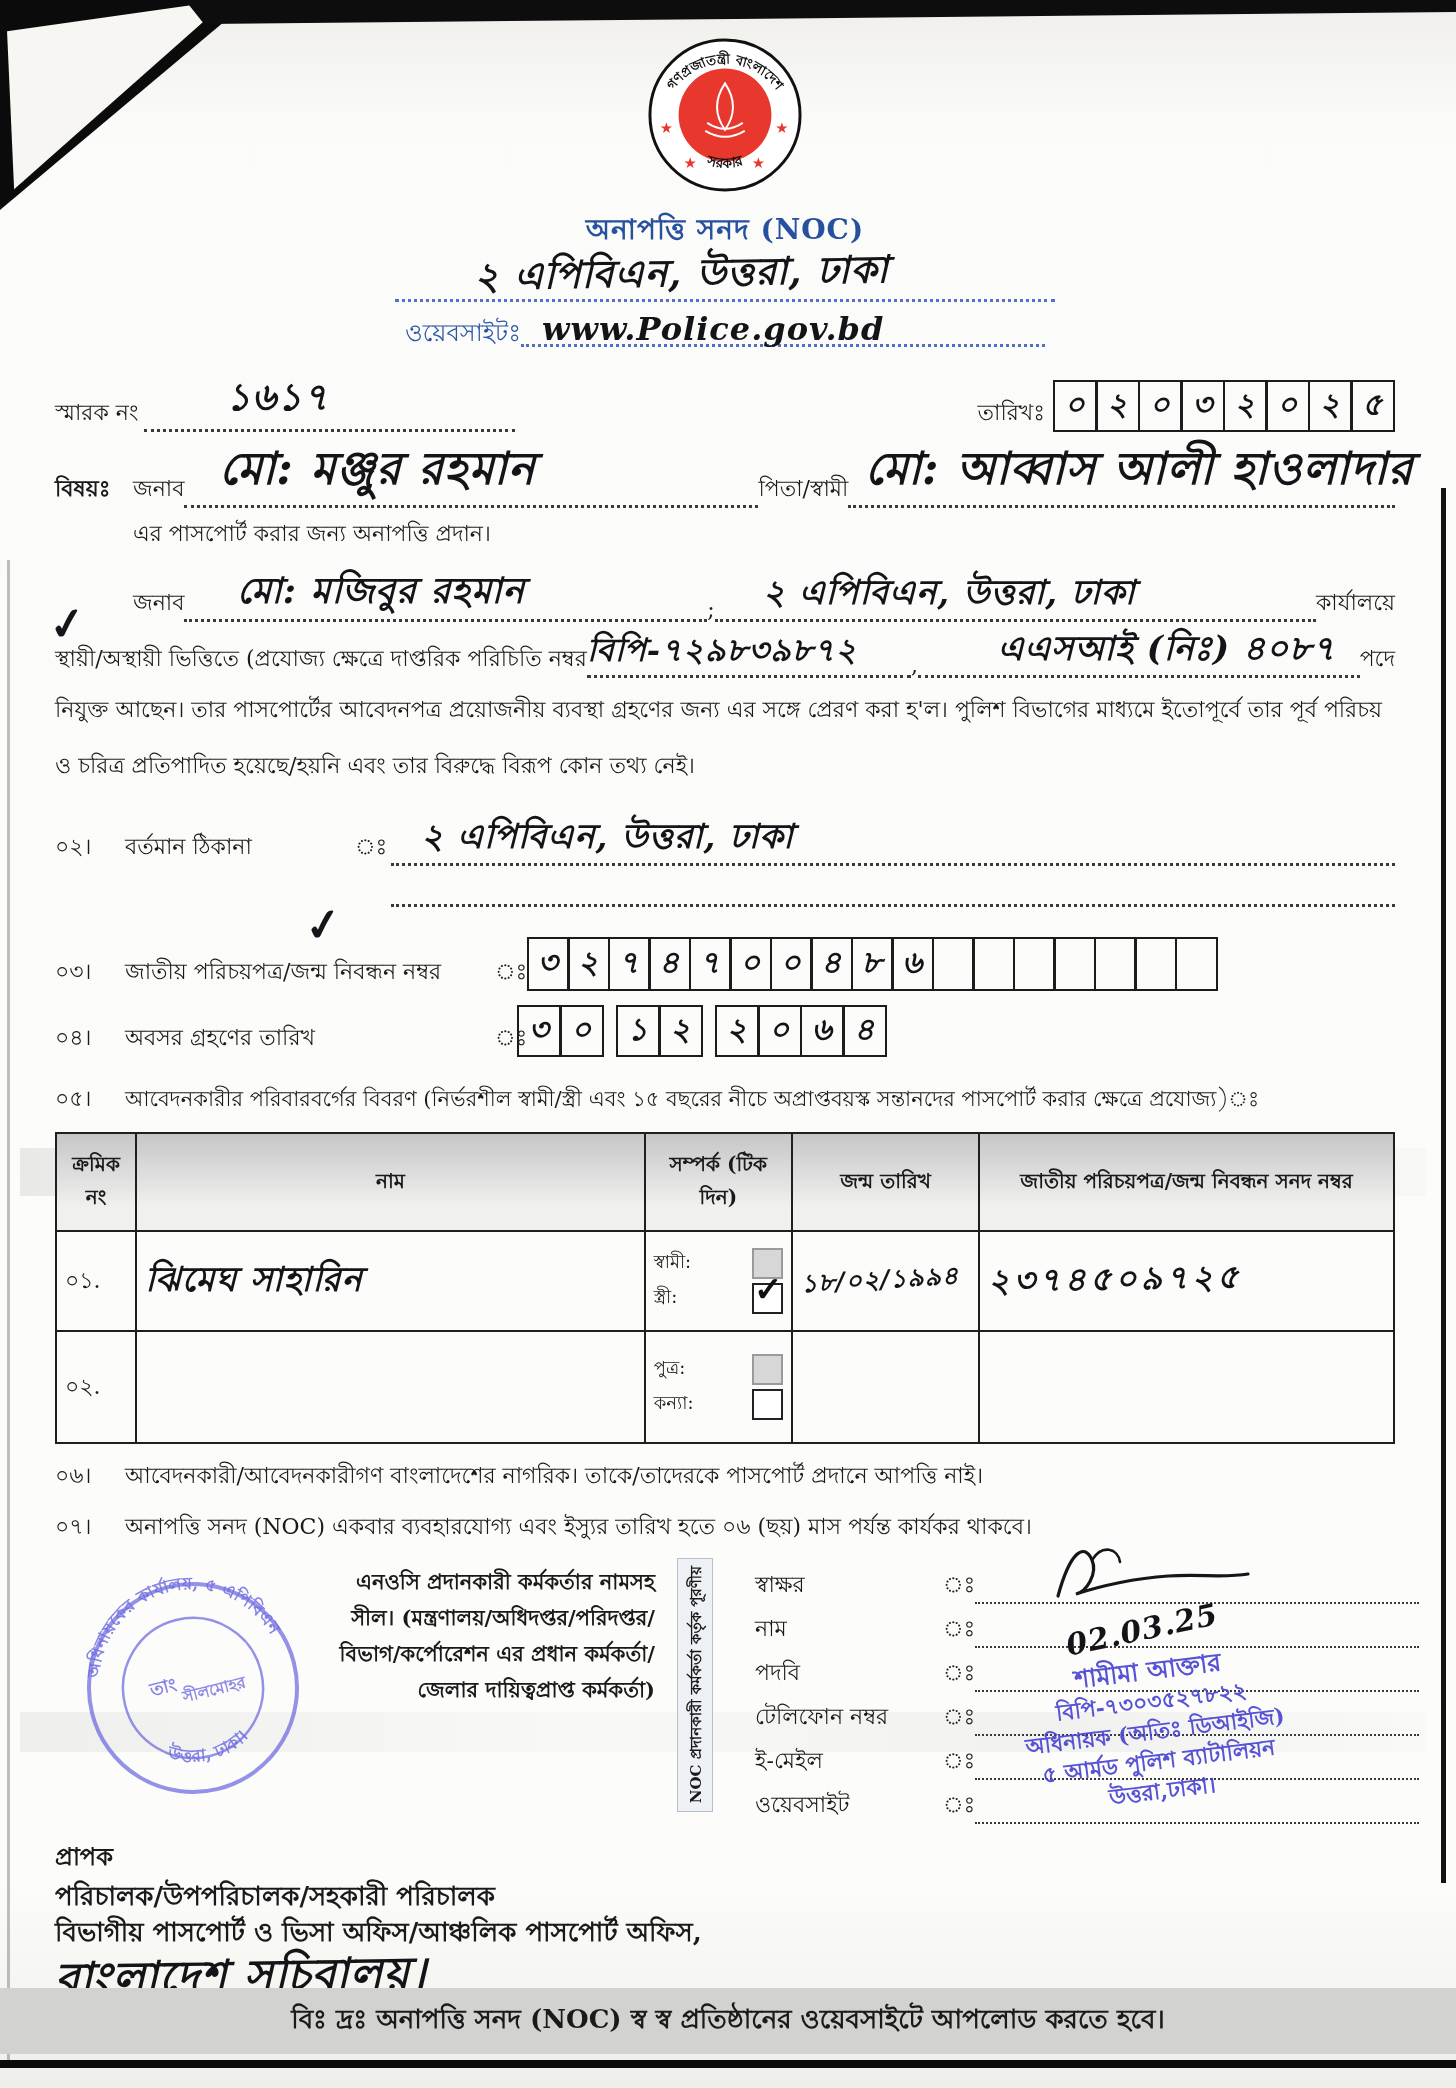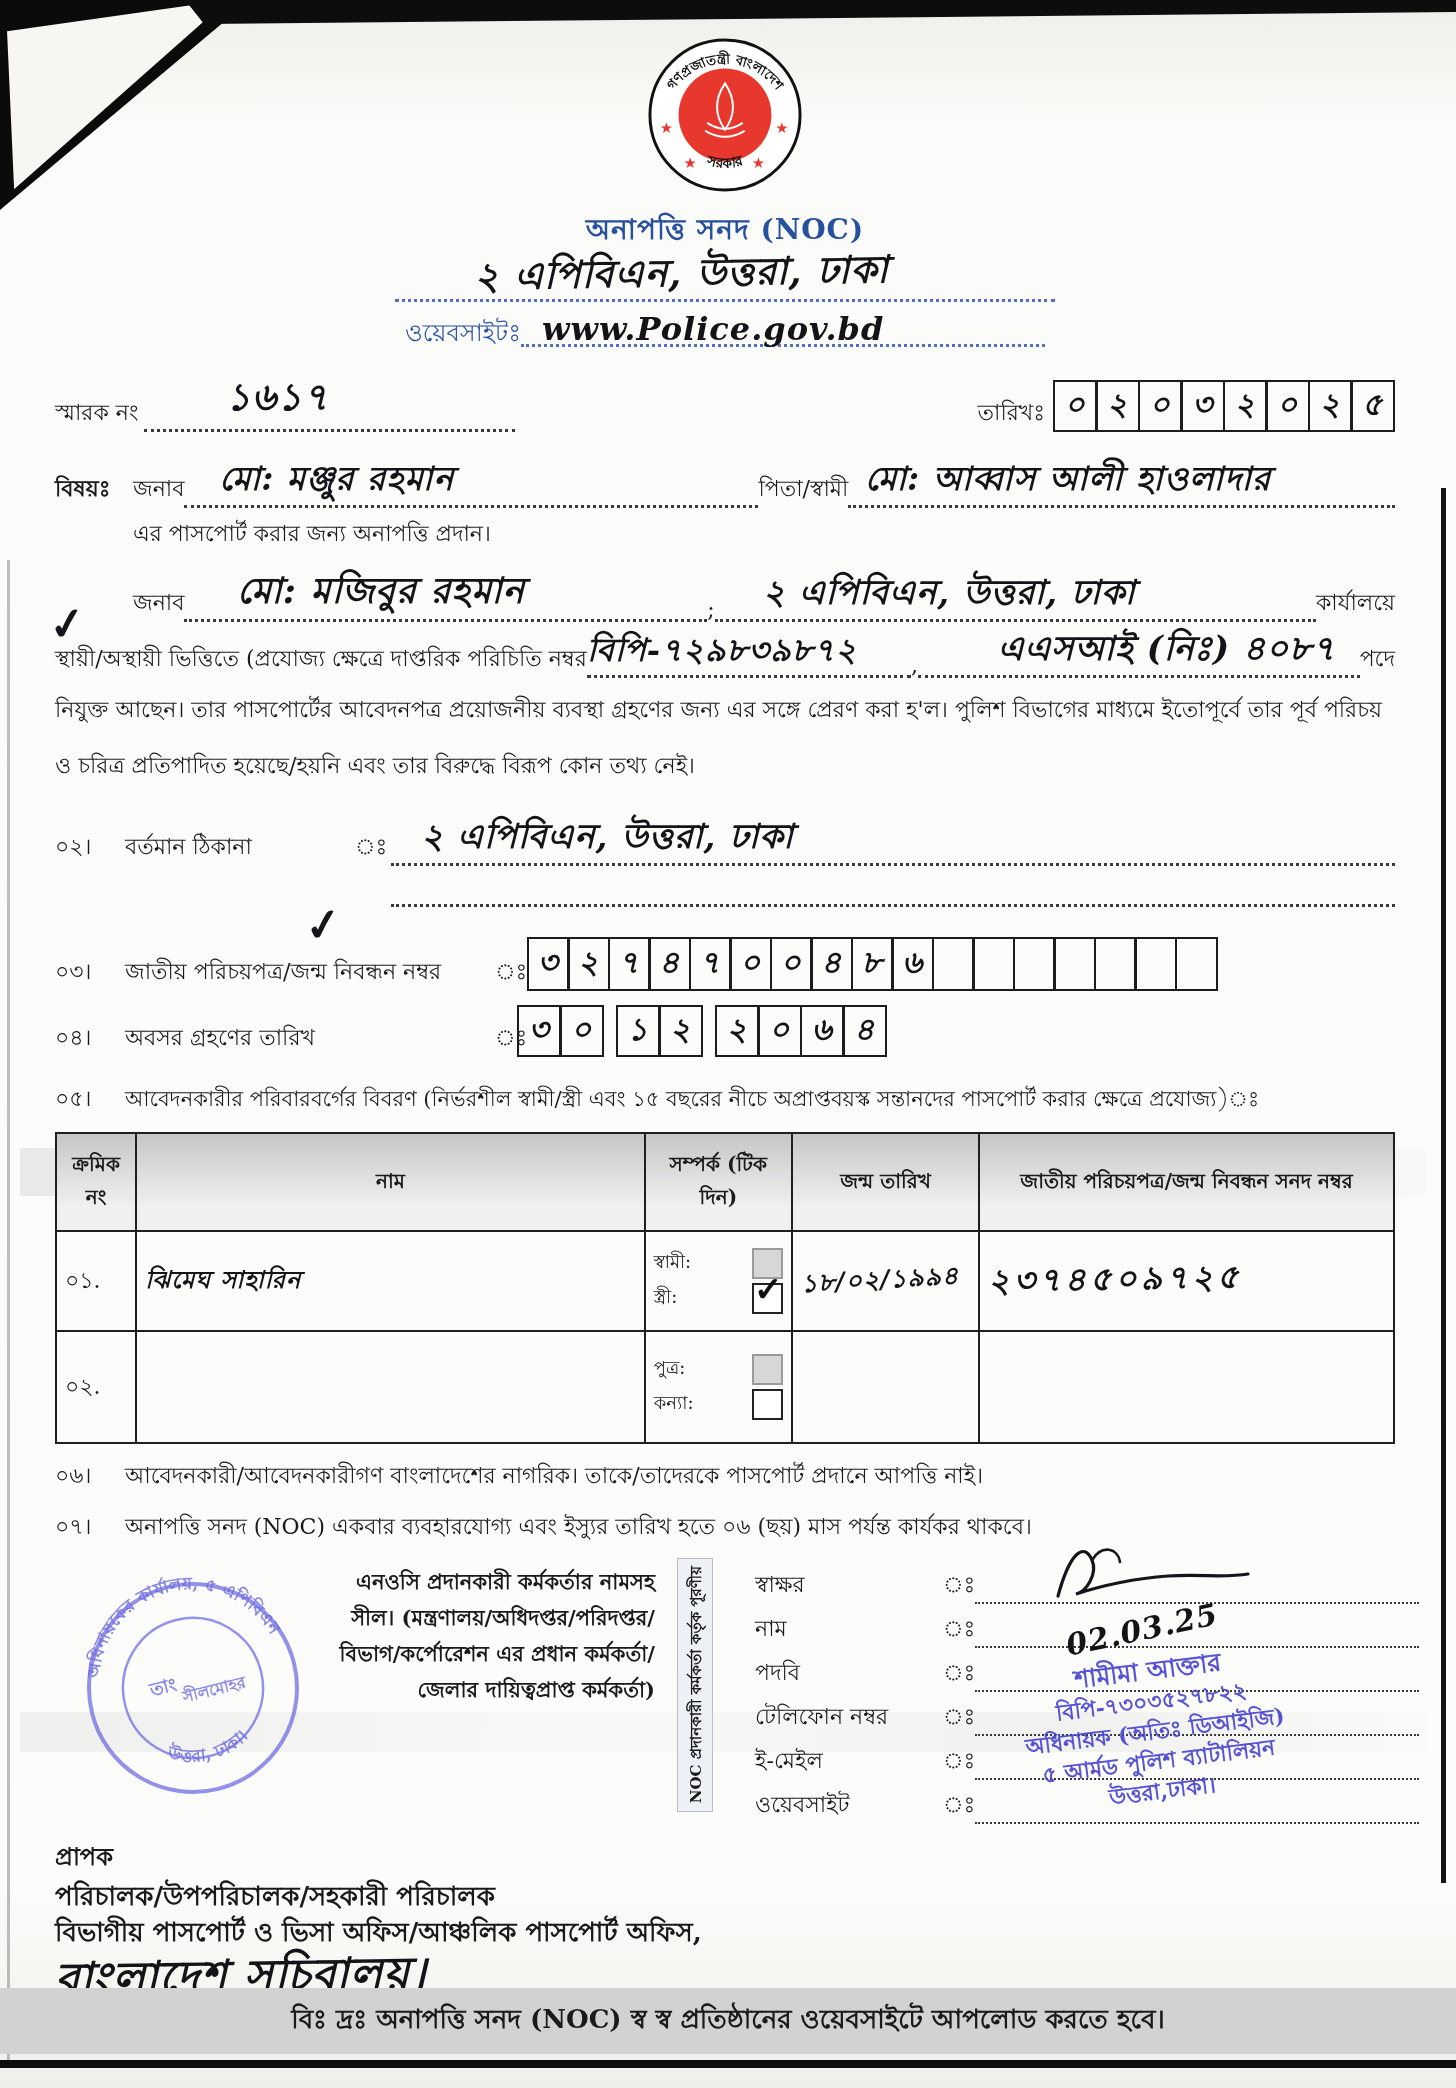--- a/index.html
+++ b/index.html
@@ -46,35 +46,35 @@
   .memo .dotline{flex:1;margin-left:6px;}
   .memo-hw{font-size:38px;}
   .dbox{width:41px;height:48px;border:2.5px solid #1c1c1c;margin-left:-2.5px;
         display:flex;align-items:center;justify-content:center;}
   .dbox .hw{font-size:31px;}
   .boxrow{display:flex;margin-left:10px;}
 
   .subject{margin-top:16px;}
   .sub-hw{font-size:36px;}
   .para{font-size:22px;line-height:48px;margin-top:8px;}
-  .inline-hw{position:absolute;bottom:-4px;white-space:nowrap;font-size:33px;}
+  .inline-hw{position:absolute;bottom:-4px;white-space:nowrap;font-size:45px;}
   .pline{display:flex;align-items:flex-end;height:52px;position:relative;}
   .check{position:absolute;font-size:44px;font-weight:bold;color:#15151a;transform:rotate(-8deg);line-height:1;}
 
   .item{display:flex;align-items:flex-end;margin-top:14px;position:relative;}
   .item-no{width:70px;font-size:22px;}
   .nidbox .dbox{width:39px;height:50px;}
   .grp{display:flex;margin-right:14px;}
 
   table.fam{border-collapse:collapse;width:100%;margin-top:14px;}
   table.fam td{border:2.5px solid #1f1f1f;padding:4px 8px;vertical-align:middle;}
   .fam .hdr{font-weight:bold;font-size:20px;text-align:center;height:88px;
             background:linear-gradient(180deg,#c6c6c6,#f0f0ef 75%);}
   .cell-sl{font-size:22px;}
-  .name-hw{font-size:24px;transform:rotate(-1deg);}
+  .name-hw{font-size:34px;transform:rotate(-1deg);}
   .rel{font-size:18px;display:flex;align-items:center;justify-content:space-between;margin:4px 0;}
   .cbox{width:27px;height:27px;border:2px solid #222;display:inline-block;position:relative;background:#fff;}
   .cbox.gray{background:#d7d7d7;border-color:#9a9a9a;}
   .cbox .tick{position:absolute;left:0px;top:-16px;font-size:34px;font-weight:bold;color:#111;}
   .dob-hw{font-size:25px;transform:rotate(-3deg);display:inline-block;}
   .nid-hw{font-size:33px;letter-spacing:4px;transform:rotate(-1deg);display:inline-block;}
 
   .stmt{font-size:22px;margin-top:14px;display:flex;}
   .stmt .item-no{width:70px;}
 

